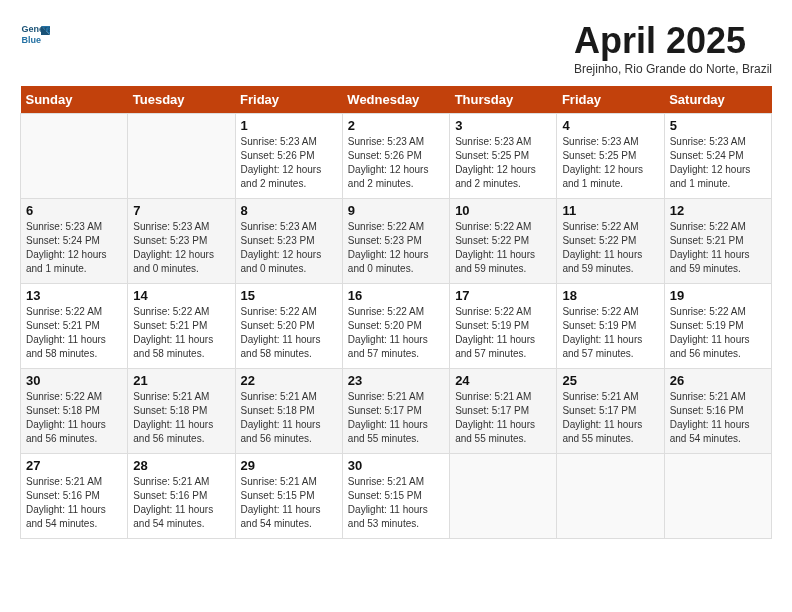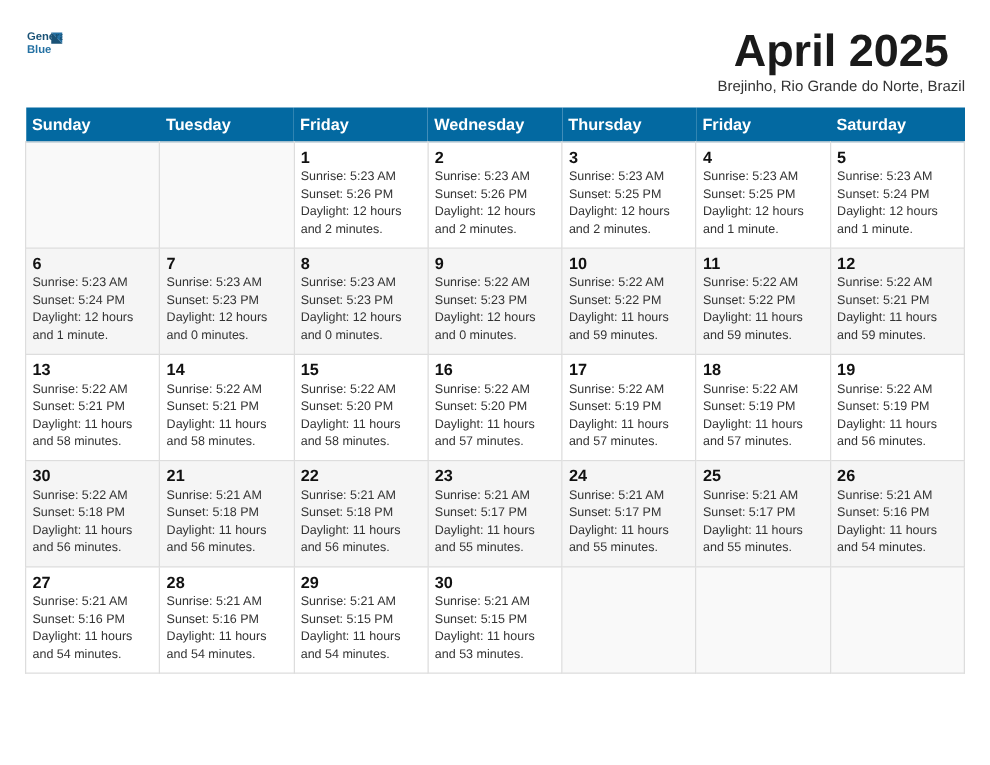--- a/index.html
+++ b/index.html
@@ -19,39 +19,39 @@
     .logo {
       display: flex;
       align-items: center;
     }
     .logo-icon {
       width: 30px;
       height: 30px;
       margin-right: 4px;
     }
     .title-area {
-      text-align: center;
+      text-align: left;
     }
     .month-title {
       font-size: 36px;
       font-weight: bold;
       color: #1a1a1a;
     }
     .location {
       font-size: 12px;
       color: #333;
       font-weight: normal;
     }
     table {
       width: 100%;
       border-collapse: collapse;
       font-size: 11px;
     }
     thead tr th {
-      background-color: #0369a1;
+      background-color: #c2410c;
       color: #fff;
       padding: 6px 5px;
       text-align: left;
       font-size: 13px;
       font-weight: bold;
     }
     tbody tr td {
       border: 1px solid #ddd;
       vertical-align: top;
       padding: 4px 5px;

